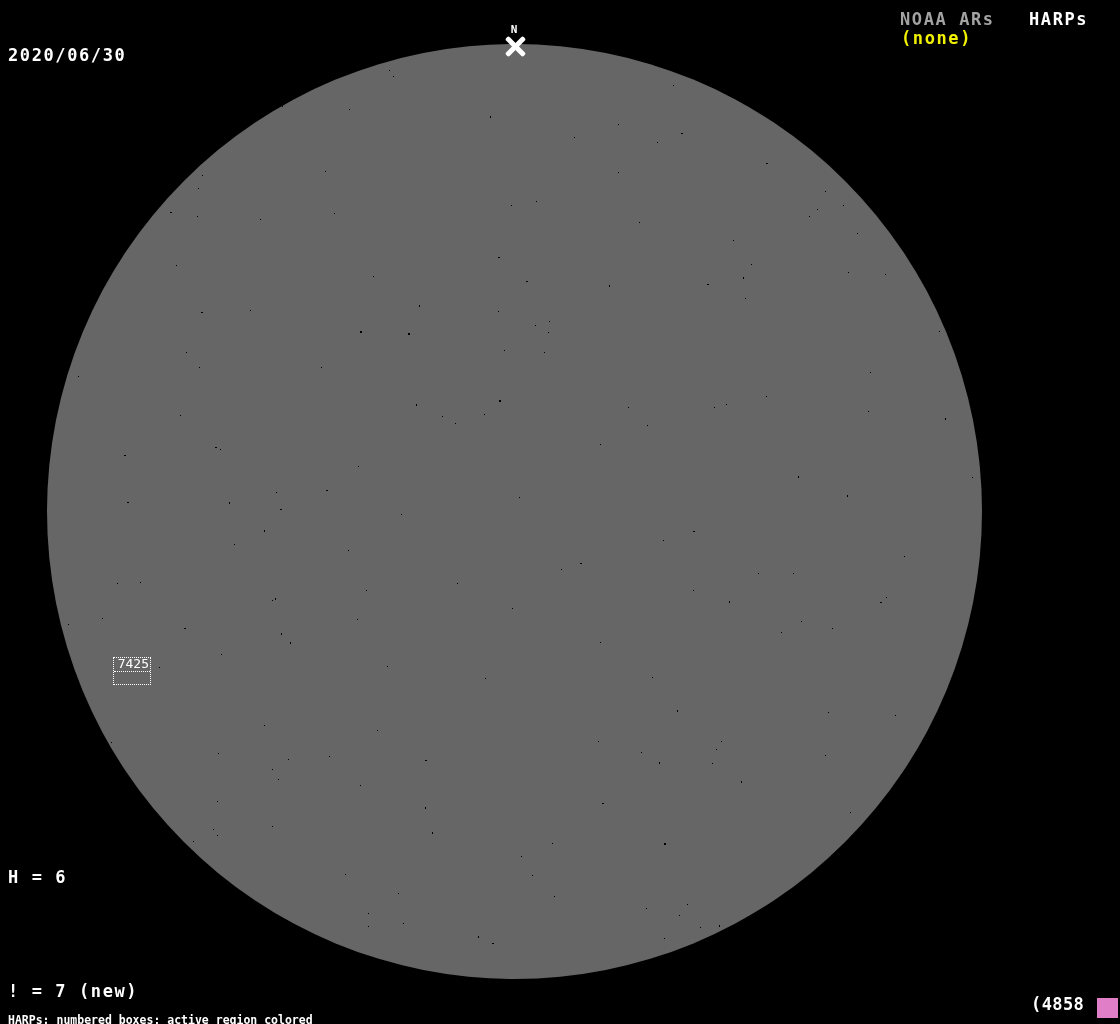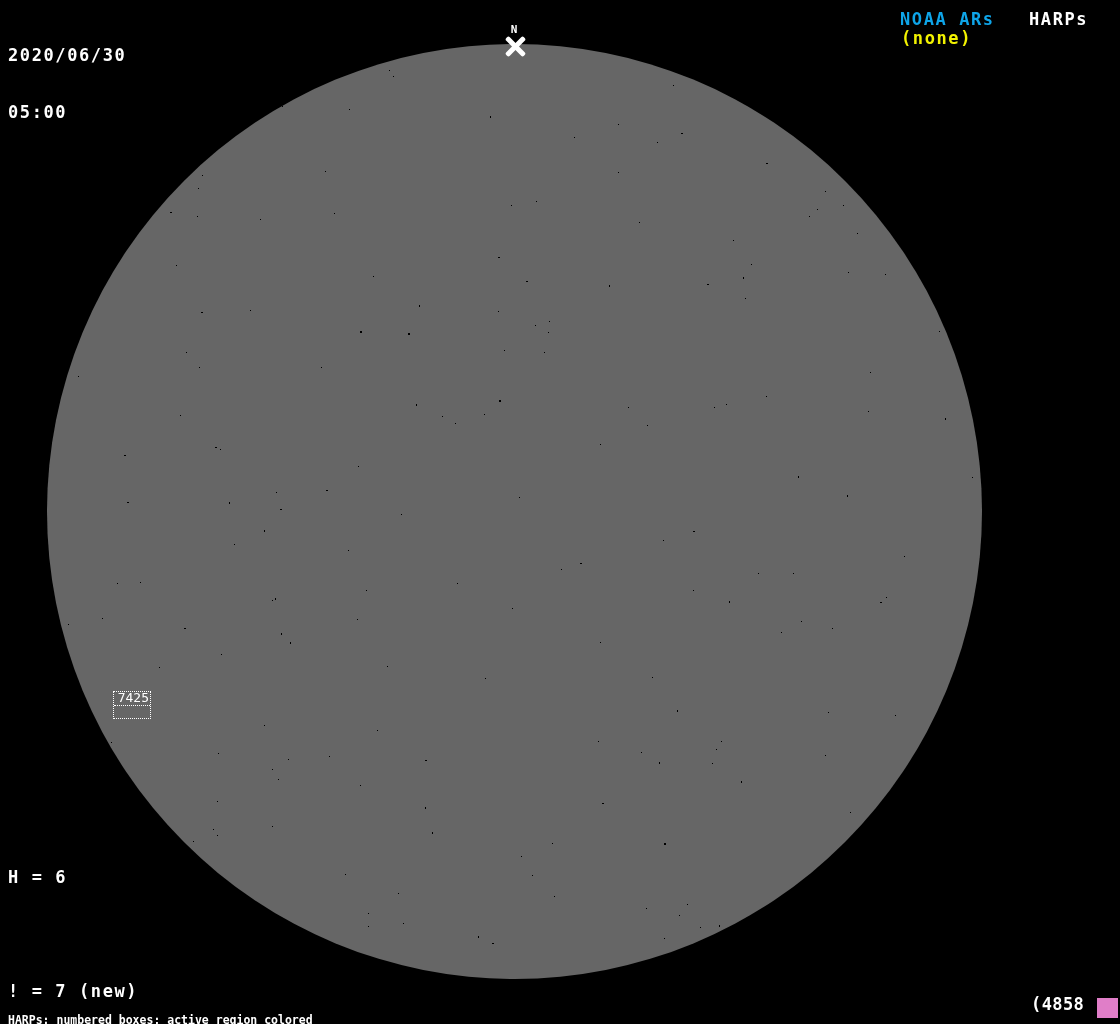--- a/index.html
+++ b/index.html
@@ -354,31 +354,30 @@
       <i style="left: 1072.2px; top: 337.4px; width: 1px; height: 1px;"></i>
     </div>
 
   <div class="north-label">N</div>
   <div class="north-cross">
     <span class="bar b1"></span>
       <span class="bar b2"></span>
   </div>
 
   <div class="overlay" id="harp-layer">
-      <div class="harp-box" style="left: 113px; top: 691px; width: 38px; height: 28px;">
+      <div class="harp-box" style="left: 113px; top: 657px; width: 38px; height: 28px;">
         <span class="lbl">7425</span>
       </div>
     </div>
 
   <div class="hdr-left">
     <div>2020/06/30</div>
-    <div>05:00</div>
   </div>
 
-  <div class="hdr-right-label noaa-label" style="color: #0ea5e9;">NOAA ARs</div>
+  <div class="hdr-right-label noaa-label" style="color: #a3a3a3;">NOAA ARs</div>
   <div class="hdr-right-label harps-label">HARPs</div>
   <div class="noaa-value" style="color: rgb(242, 242, 0);">(none)</div>
 
   <div class="legend">
     <div>H = 6</div>
     <div class="spacer"></div>
     <div>! = 7 (new)</div>
     
     
     

